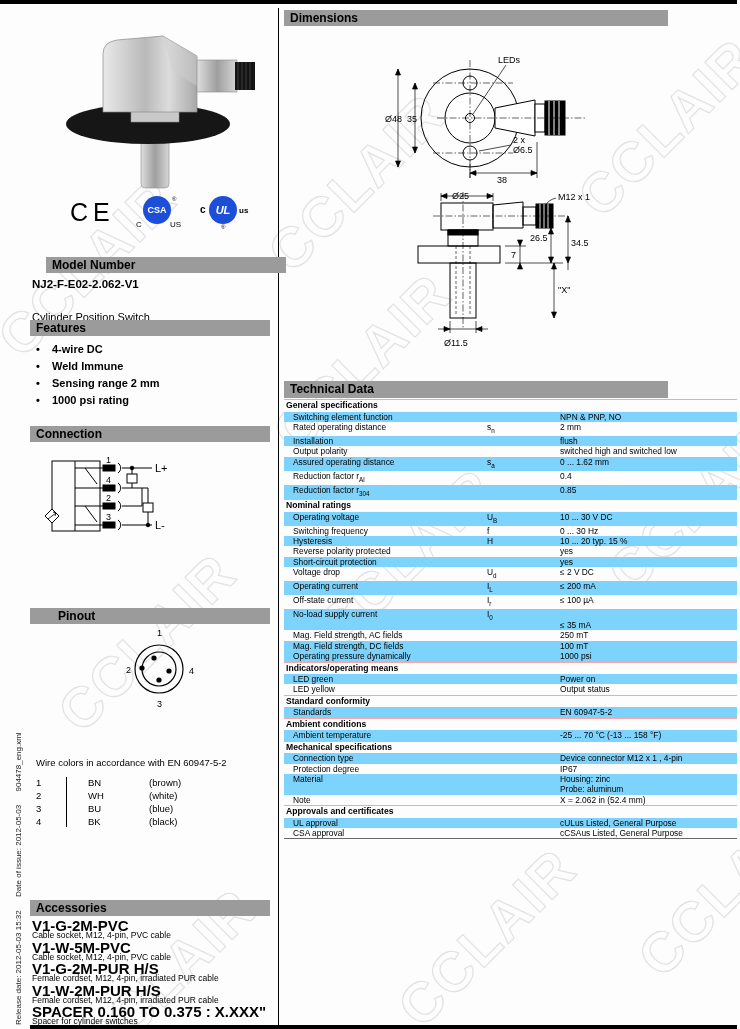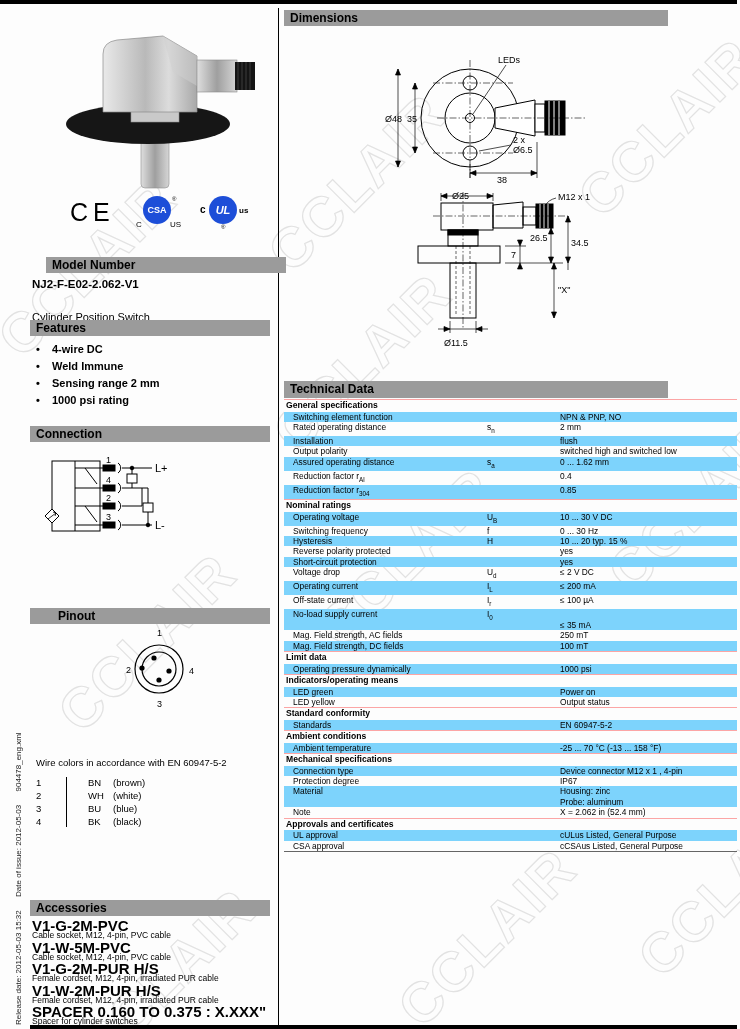--- a/index.html
+++ b/index.html
@@ -18,21 +18,21 @@
   
   .model-number{position:absolute;left:32px;top:278px;font-size:11.5px;font-weight:bold;}
   .model-desc{position:absolute;left:32px;top:311px;font-size:11px;}
   .features-list{position:absolute;left:36px;top:341px;width:230px;}
   .feat-item{font-size:11px;font-weight:bold;line-height:17px;display:flex;}
   .feat-item .bullet{width:16px;}
   .wire-note{position:absolute;left:36px;top:757px;font-size:9.5px;}
   .wire-table{position:absolute;left:36px;top:776px;width:200px;}
   .wire-row{display:flex;font-size:9.5px;line-height:13px;}
   .wire-row .wpin{width:24px;}
-  .wire-row .wcode{width:25px;margin-left:28px;}
+  .wire-row .wcode{width:61px;margin-left:28px;}
   .wire-row .wcolor{flex:1;}
   .wire-sep{position:absolute;left:30px;top:1px;width:1px;height:50px;background:#000;}
   .acc-list{position:absolute;left:32px;top:920px;width:240px;}
   .acc-name{font-size:15px;font-weight:bold;line-height:11px;}
   .acc-desc{font-size:8.5px;line-height:9.5px;margin-bottom:1px;}
   
   .certs{position:absolute;left:62px;top:194px;width:200px;height:42px;}
   .ce{position:absolute;left:8px;top:4px;font-size:25px;letter-spacing:5px;}
   .mark{position:absolute;width:50px;height:42px;}
   .mark .circle{position:absolute;left:9px;top:2px;width:28px;height:28px;border-radius:50%;
@@ -434,21 +434,20 @@
       <div class="th-row">
         <span class="cell-label">Mag. Field strength, AC fields</span>
         <span class="cell-sym"></span>
         <span class="cell-value">250 mT</span>
       </div>
       <div class="th-row shade">
         <span class="cell-label">Mag. Field strength, DC fields</span>
         <span class="cell-sym"></span>
         <span class="cell-value">100 mT</span>
       </div>
-      <div class="th-section">Limit data</div>
       <div class="th-row shade">
         <span class="cell-label">Operating pressure dynamically</span>
         <span class="cell-sym"></span>
         <span class="cell-value">1000 psi</span>
       </div>
       <div class="th-section">Indicators/operating means</div>
       <div class="th-row shade">
         <span class="cell-label">LED green</span>
         <span class="cell-sym"></span>
         <span class="cell-value">Power on</span>

